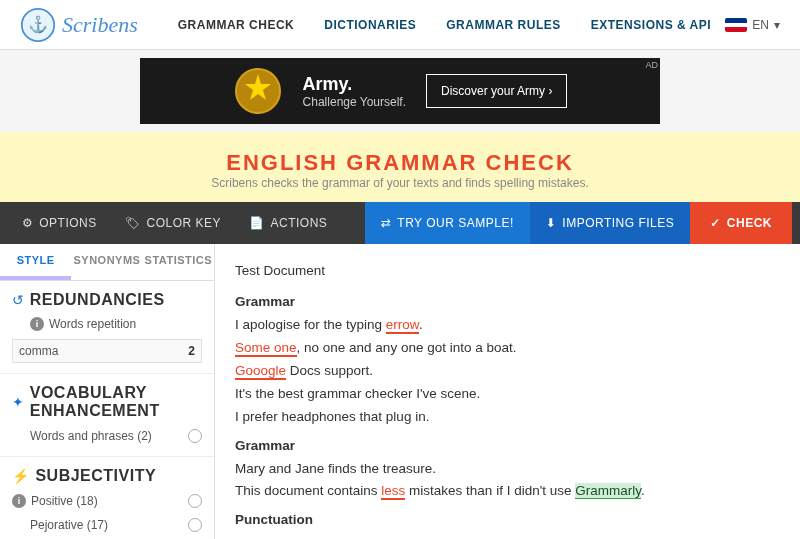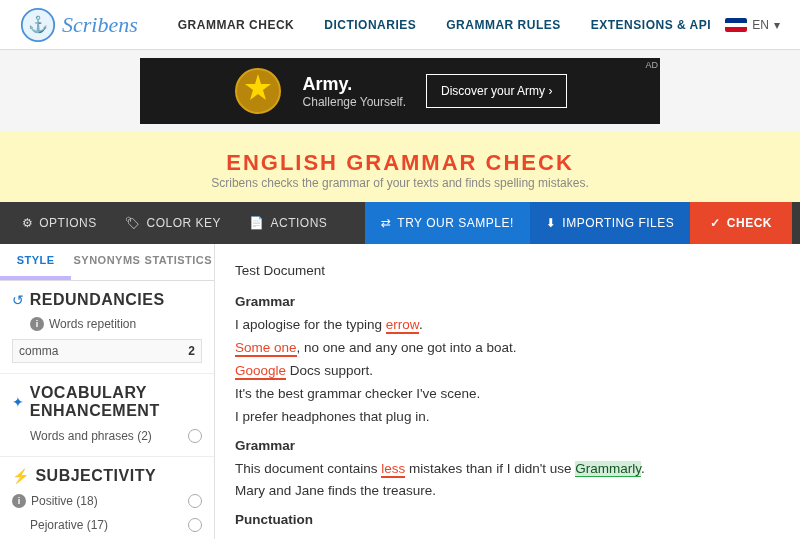--- a/index.html
+++ b/index.html
@@ -471,22 +471,22 @@
       <div class="section-label">Grammar</div>
       <div>I apologise for the typing <span class="error-spelling">errow</span>.</div>
       <div><span class="error-spelling">Some one</span>, no one and any one got into a boat.</div>
       <div><span class="error-spelling">Gooogle</span> Docs support.</div>
       <div>It's the best grammar checker I've scene.</div>
       <div>I prefer headphones that plug in.</div>
     </div>
 
     <div style="margin-top:4px">
       <div class="section-label">Grammar</div>
+      <div>Mary and Jane finds the treasure.</div>
       <div>This document contains <span class="error-grammar">less</span> mistakes than if I didn't use <span class="highlight-green">Grammarly</span>.</div>
-      <div>Mary and Jane finds the treasure.</div>
     </div>
 
     <div style="margin-top:4px">
       <div class="section-label">Punctuation</div>
 
     </div>
 
   </div>
 </div>
 

